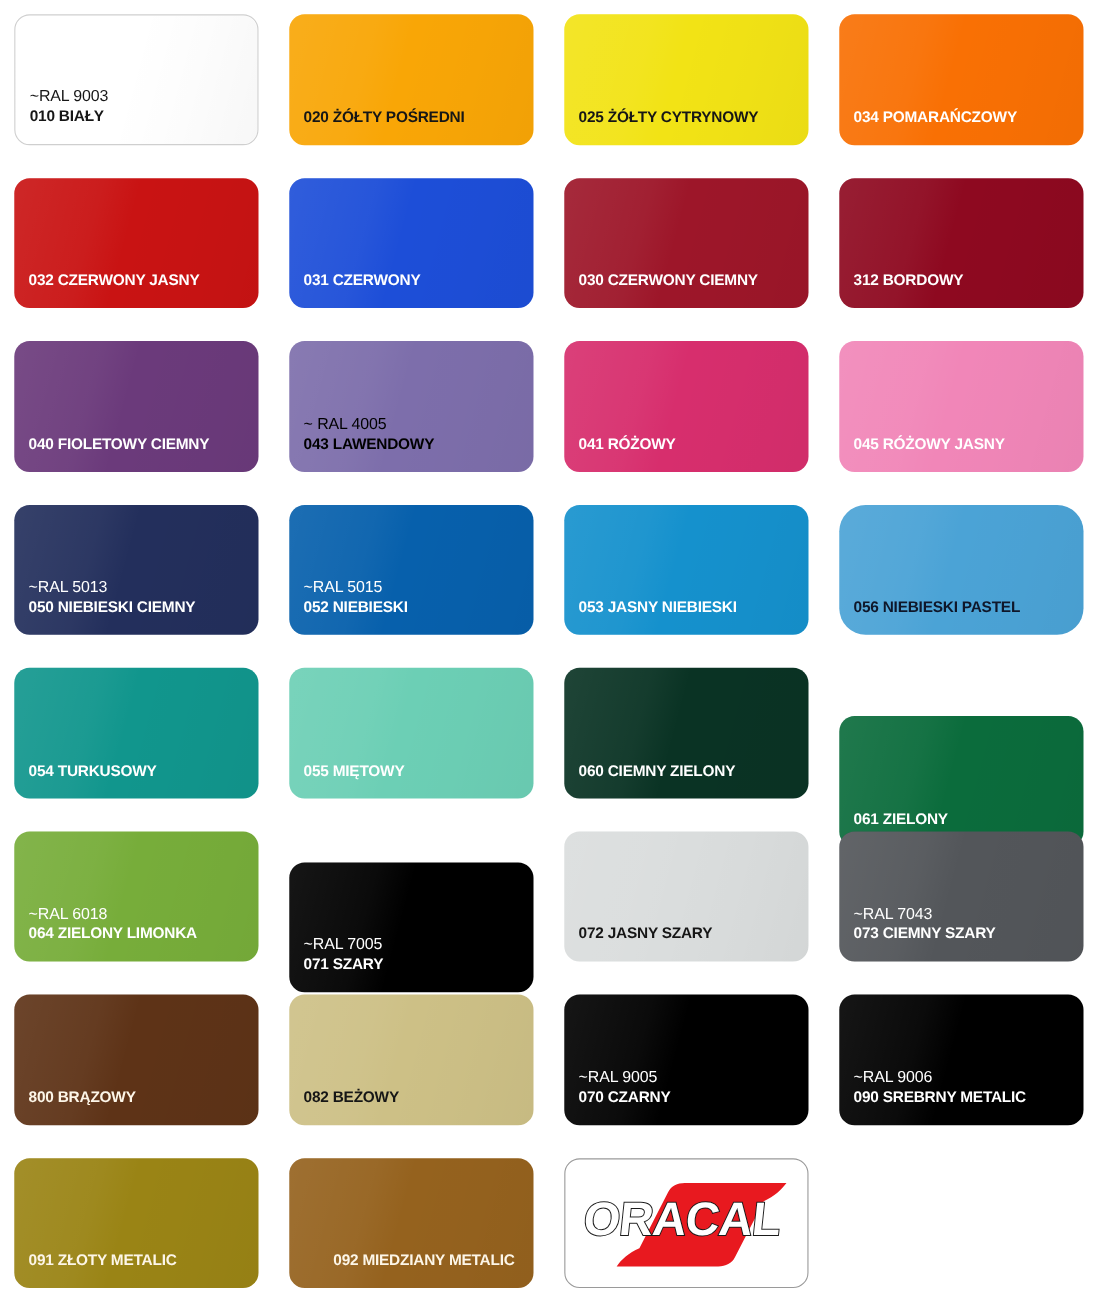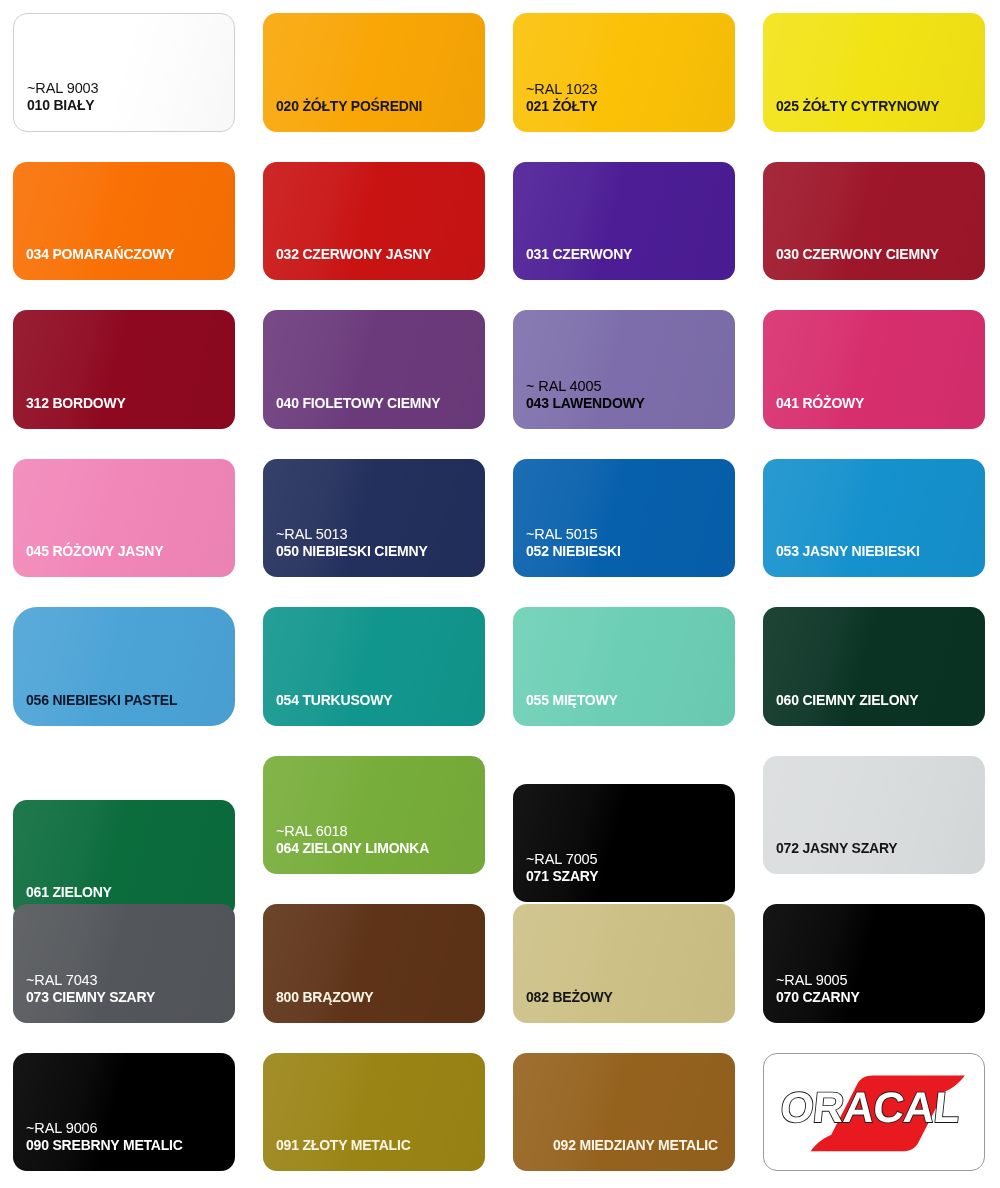--- a/index.html
+++ b/index.html
@@ -106,46 +106,39 @@
         <div class="label">010 BIAŁY</div>
       </div>
     </div>
     <div class="cell">
       <div class="swatch" style="background: rgb(249, 166, 6); color: rgb(22, 22, 22);">
         <div class="sheen"></div>
         <div class="label">020 ŻÓŁTY POŚREDNI</div>
       </div>
     </div>
     <div class="cell">
-      <div class="swatch" style="background: rgb(251, 193, 7); color: rgb(22, 22, 22);">
-        <div class="sheen"></div>
-        <div class="ral">~RAL 1023</div>
-        <div class="label">021 ŻÓŁTY</div>
-      </div>
-    </div>
-    <div class="cell">
       <div class="swatch" style="background: rgb(242, 227, 21); color: rgb(22, 22, 22);">
         <div class="sheen"></div>
         <div class="label">025 ŻÓŁTY CYTRYNOWY</div>
       </div>
     </div>
     <div class="cell">
       <div class="swatch" style="background: rgb(249, 112, 4); color: rgb(255, 255, 255);">
         <div class="sheen"></div>
         <div class="label">034 POMARAŃCZOWY</div>
       </div>
     </div>
     <div class="cell">
       <div class="swatch" style="background: rgb(201, 19, 19); color: rgb(255, 255, 255);">
         <div class="sheen"></div>
         <div class="label">032 CZERWONY JASNY</div>
       </div>
     </div>
     <div class="cell">
-      <div class="swatch" style="background: #4c1d95; color: rgb(255, 255, 255); border-radius: 13px;">
+      <div class="swatch" style="background: #1d4ed8; color: rgb(255, 255, 255);">
         <div class="sheen"></div>
         <div class="label">031 CZERWONY</div>
       </div>
     </div>
     <div class="cell">
       <div class="swatch" style="background: rgb(157, 22, 41); color: rgb(255, 255, 255);">
         <div class="sheen"></div>
         <div class="label">030 CZERWONY CIEMNY</div>
       </div>
     </div>

